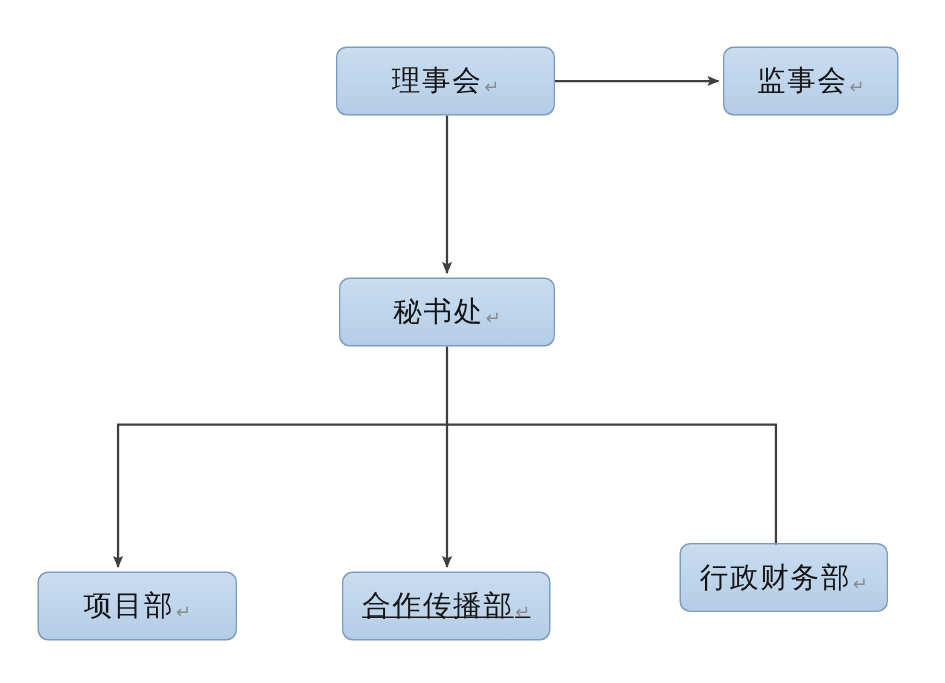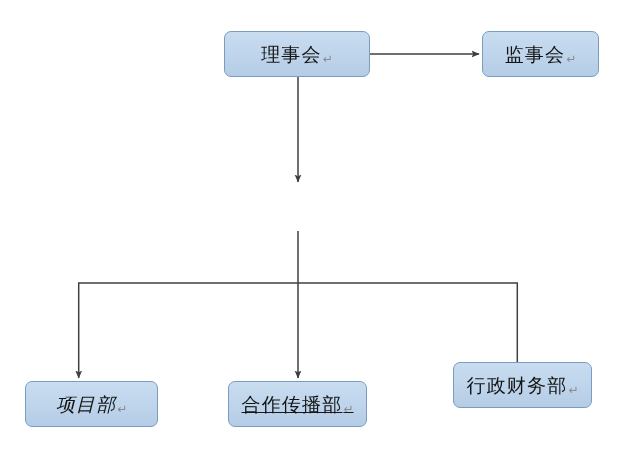--- a/index.html
+++ b/index.html
@@ -50,21 +50,21 @@
     color: #8b8b8b;
     margin-left: 1px;
     position: relative;
     top: 2px;
     letter-spacing: 0;
   }
   
   #node-board        { left: 224px; top: 31px;  width: 146px; height: 46px; }
   #node-supervisors  { left: 482px; top: 31px;  width: 117px; height: 46px; text-align: right; }
   #node-secretariat  { left: 226px; top: 185px; width: 144px; height: 46px; }
-  #node-project      { left: 25px;  top: 381px; width: 133px; height: 46px; font-style: italic; }
+  #node-project      { left: 25px;  top: 381px; width: 133px; height: 46px; }
   #node-comms        { left: 228px; top: 381px; width: 139px; height: 46px; text-decoration: underline; }
   #node-finance      { left: 453px; top: 362px; width: 139px; height: 46px; }
 </style>
 </head>
 <body>
 
 <div id="org-chart">
 
   <svg id="connector-layer" viewBox="0 0 630 455" width="630" height="455">
     <defs>
@@ -93,20 +93,25 @@
       <span>理事会</span><span class="pilcrow">↵</span>
     </span>
   </div>
 
   <div class="node" id="node-supervisors">
     <span class="node-label">
       <span>监事会</span><span class="pilcrow">↵</span>
     </span>
   </div>
 
+  <div class="node" id="node-secretariat">
+    <span class="node-label">
+      <span>秘书处</span><span class="pilcrow">↵</span>
+    </span>
+  </div>
 
   <div class="node" id="node-project">
     <span class="node-label">
       <span>项目部</span><span class="pilcrow">↵</span>
     </span>
   </div>
 
   <div class="node" id="node-comms">
     <span class="node-label">
       <span>合作传播部</span><span class="pilcrow">↵</span>

